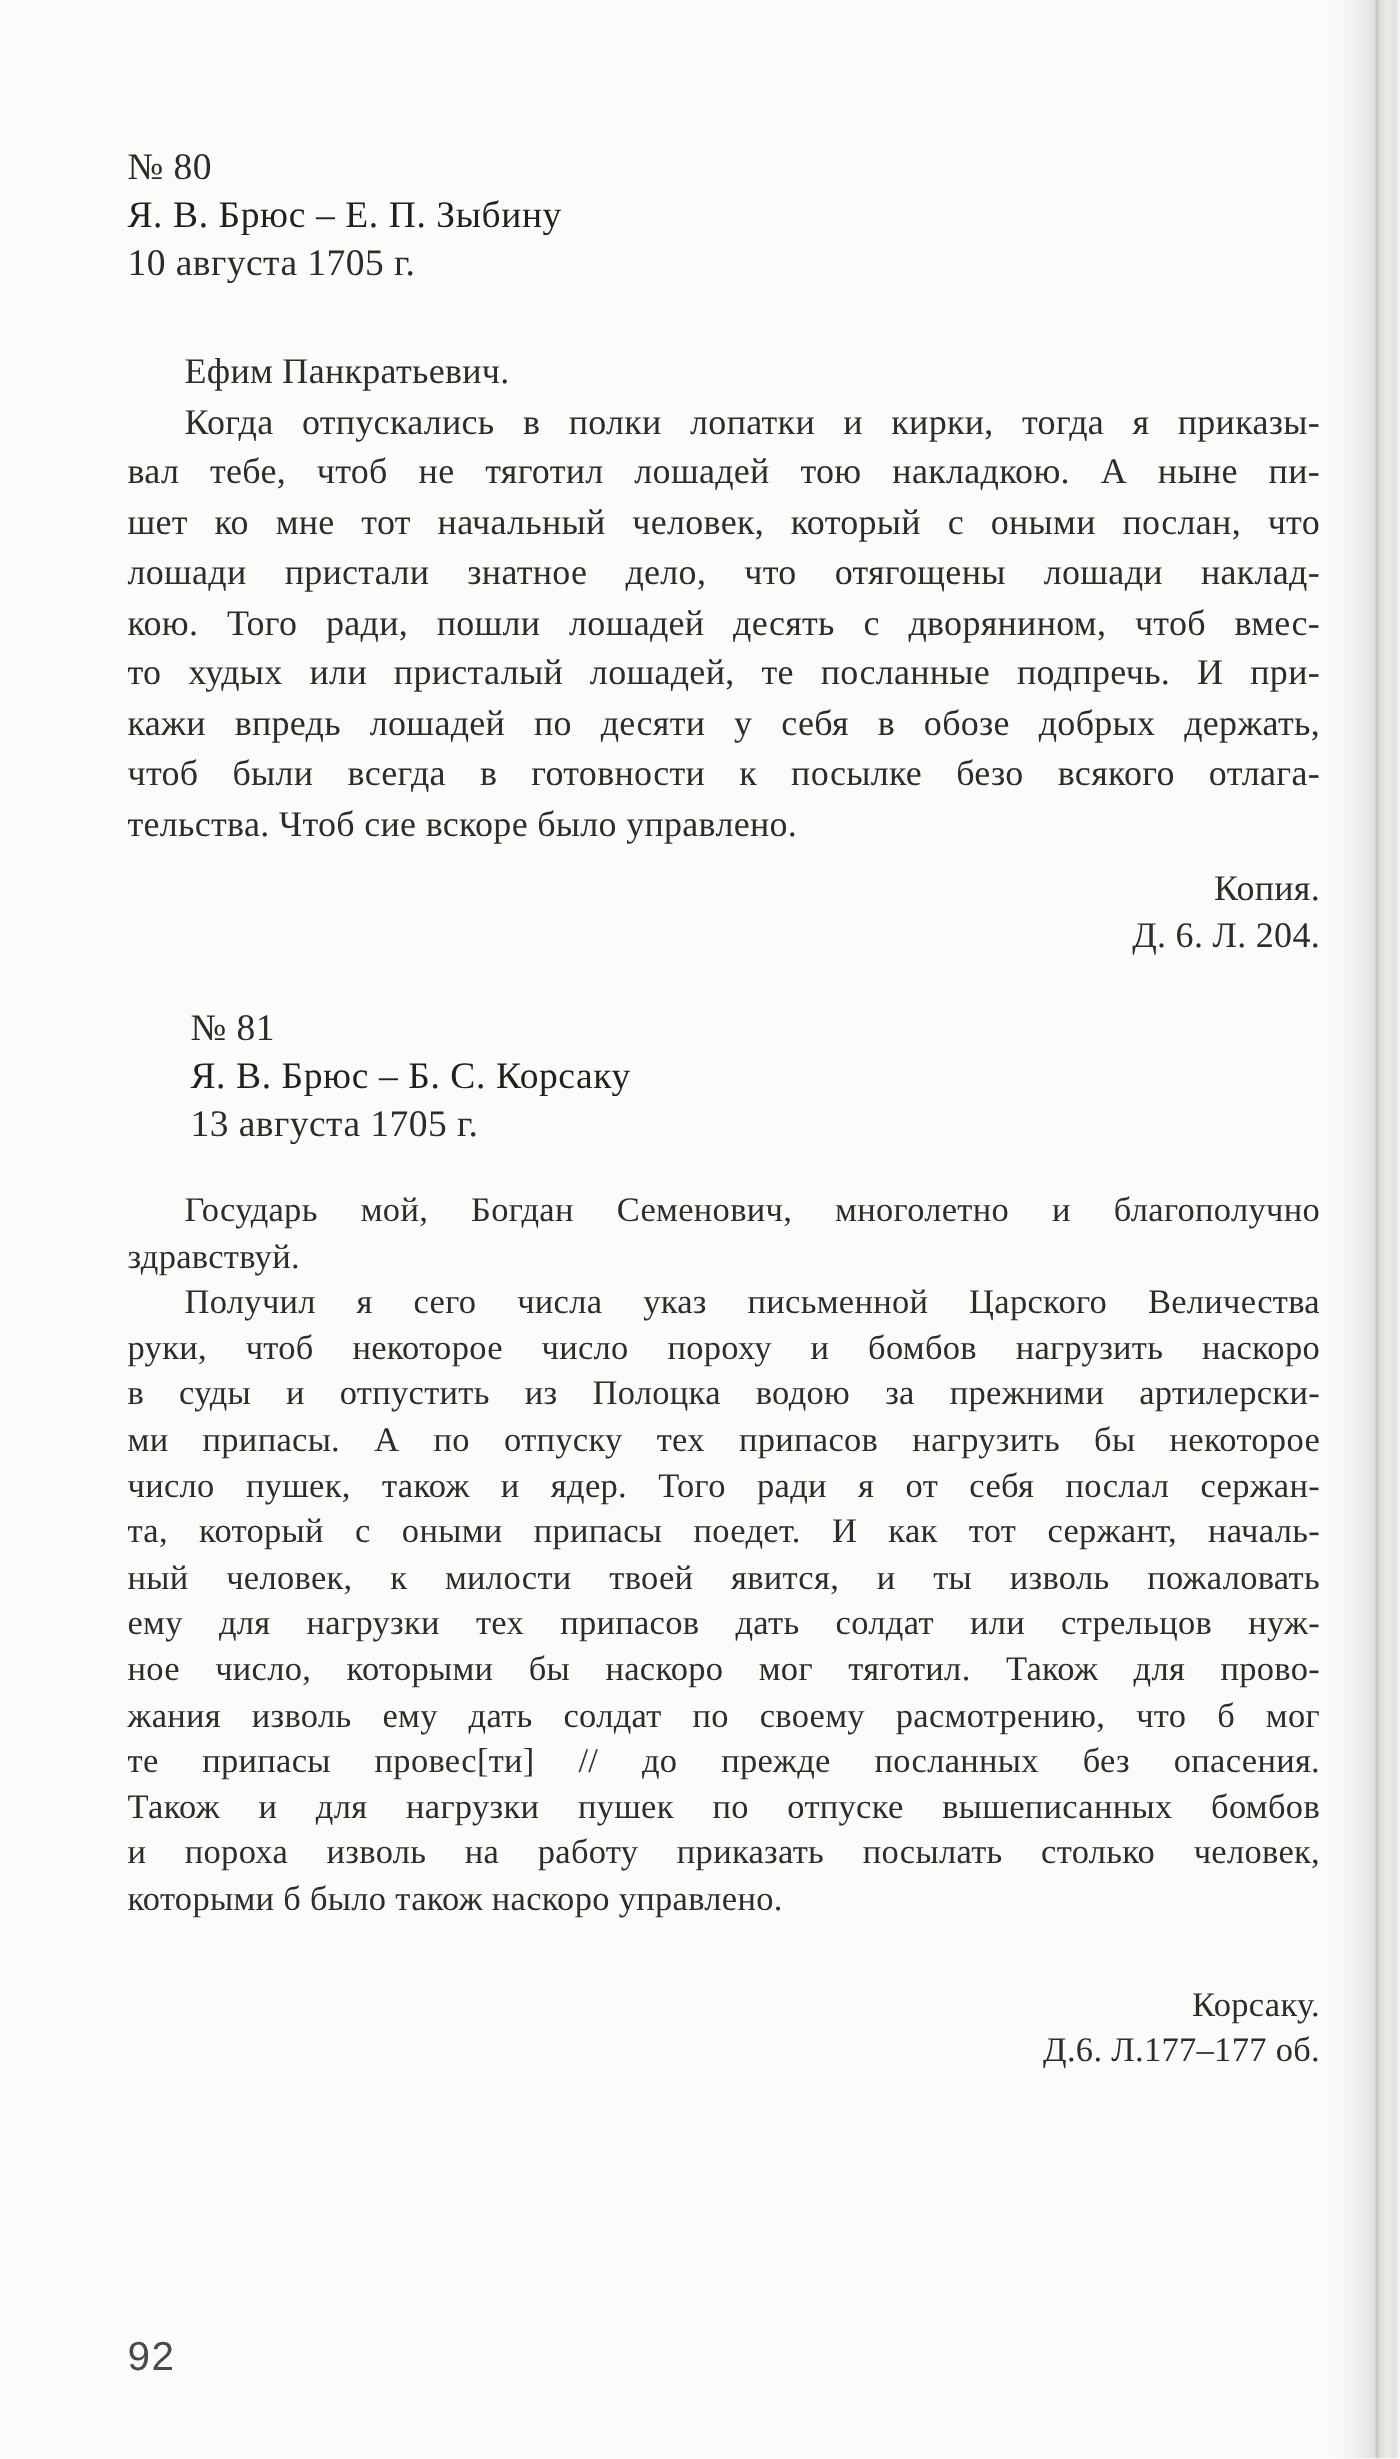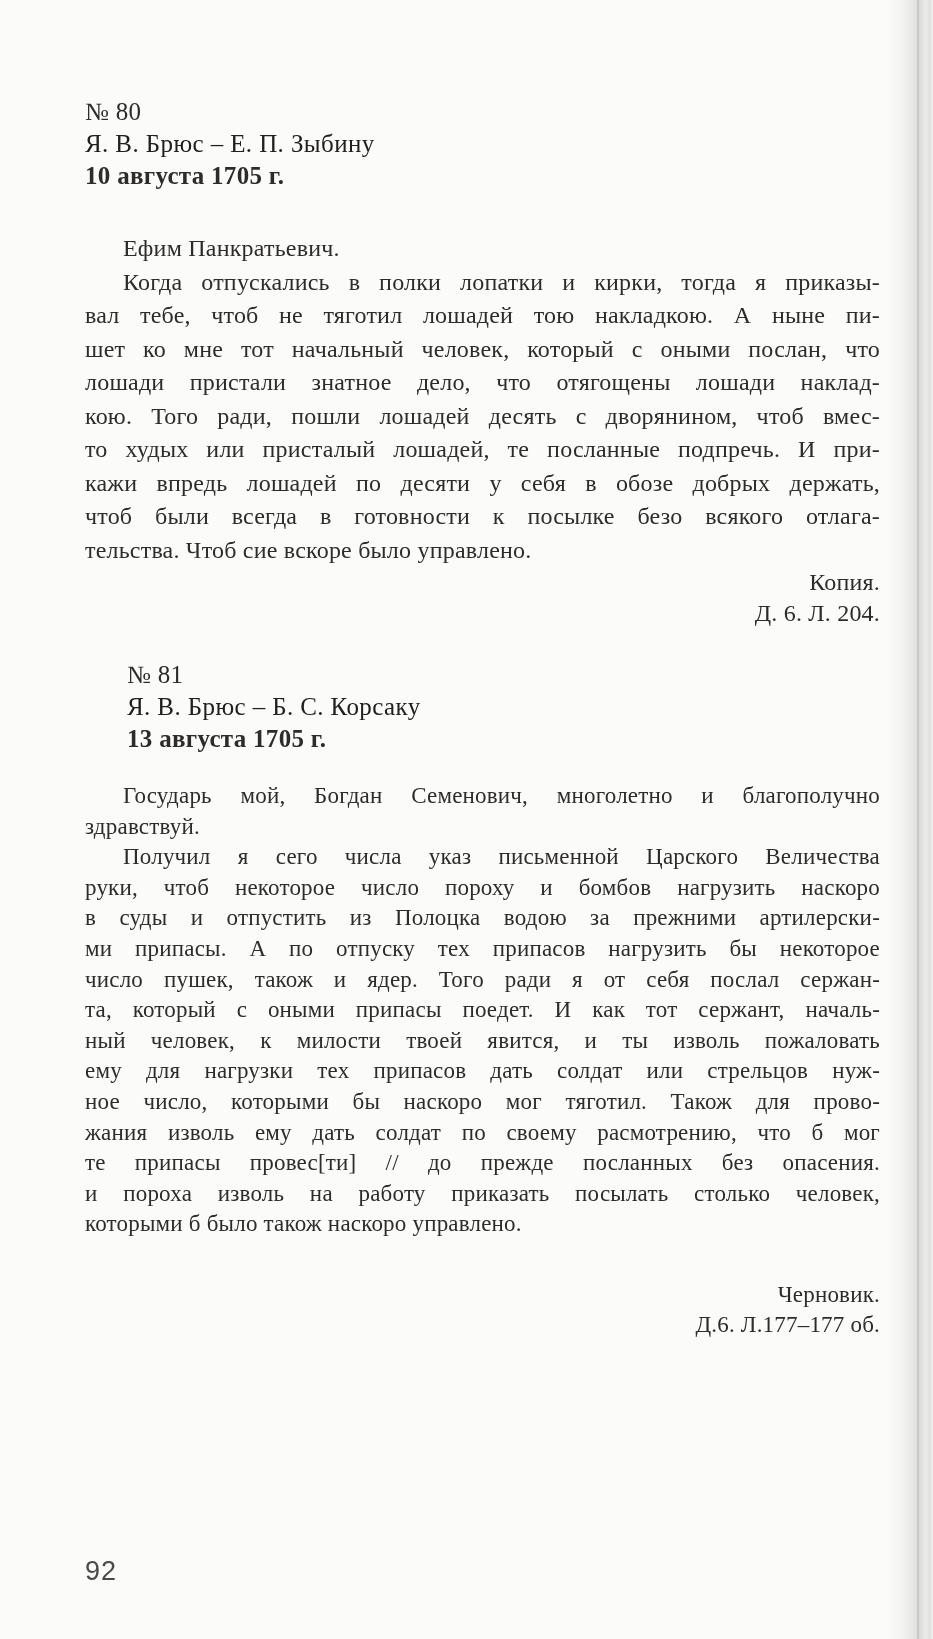--- a/index.html
+++ b/index.html
@@ -51,21 +51,21 @@
     border-radius: 15px;
   }
 
   .letter-head {
     font-size: 25px;
     line-height: 32px;
     letter-spacing: 0.3px;
   }
   .letter-head .num { font-weight: normal; }
   .letter-head .title { font-weight: normal; color: #22201d; letter-spacing: 0.4px; }
-  .letter-head .date { font-weight: bold; }
+  .letter-head .date { font-weight: normal; }
 
   .body-block {
     font-size: 24px;
     letter-spacing: 0.2px;
   }
   .body-block.l1 { margin-top: 40px; line-height: 33.5px; }
   .body-block.l2 { margin-top: 26px; line-height: 30.6px; font-size: 23px; }
 
   .line { white-space: nowrap; }
   .line.indent { padding-left: 38px; }
@@ -82,21 +82,21 @@
     padding-left: 38px;
     letter-spacing: 0.2px;
   }
 
   .signoff {
     font-size: 24px;
     line-height: 31px;
     text-align: right;
     letter-spacing: 0.2px;
   }
-  .signoff.s1 { margin-top: 0; }
+  .signoff.s1 { margin-top: 11px; }
   .signoff.s2 { margin-top: 40px; font-size: 23px; line-height: 30px; }
 
   .second-head { margin-top: 30px; margin-left: 42px; }
 
   .page-number {
     position: absolute;
     left: 85px;
     top: 1556px;
     font-family: "Liberation Sans", "DejaVu Sans", sans-serif;
     font-size: 27px;
@@ -150,26 +150,27 @@
         <div class="line justify">руки, чтоб некоторое число пороху и бомбов нагрузить наскоро</div>
         <div class="line justify">в суды и отпустить из Полоцка водою за прежними артилерски-</div>
         <div class="line justify">ми припасы. А по отпуску тех припасов нагрузить бы некоторое</div>
         <div class="line justify">число пушек, також и ядер. Того ради я от себя послал сержан-</div>
         <div class="line justify">та, который с оными припасы поедет. И как тот сержант, началь-</div>
         <div class="line justify">ный человек, к милости твоей явится, и ты изволь пожаловать</div>
         <div class="line justify">ему для нагрузки тех припасов дать солдат или стрельцов нуж-</div>
         <div class="line justify">ное число, которыми бы наскоро мог тяготил. Також для прово-</div>
         <div class="line justify">жания изволь ему дать солдат по своему расмотрению, что б мог</div>
         <div class="line justify">те припасы провес[ти] // до прежде посланных без опасения.</div>
+        <div class="line justify">Також и для нагрузки пушек по отпуске вышеписанных бомбов</div>
         <div class="line justify">и пороха изволь на работу приказать посылать столько человек,</div>
         <div class="line">которыми б было також наскоро управлено.</div>
       </div>
 
     <div class="signoff s2">
-      <div>Черновик.</div>
+      <div>Корсаку.</div>
       <div>Д.6. Л.177–177 об.</div>
     </div>
   </section>
 
   <div class="page-number">92</div>
 </div>
 
 <div class="edge-shadow"></div>
 
 </body></html>

